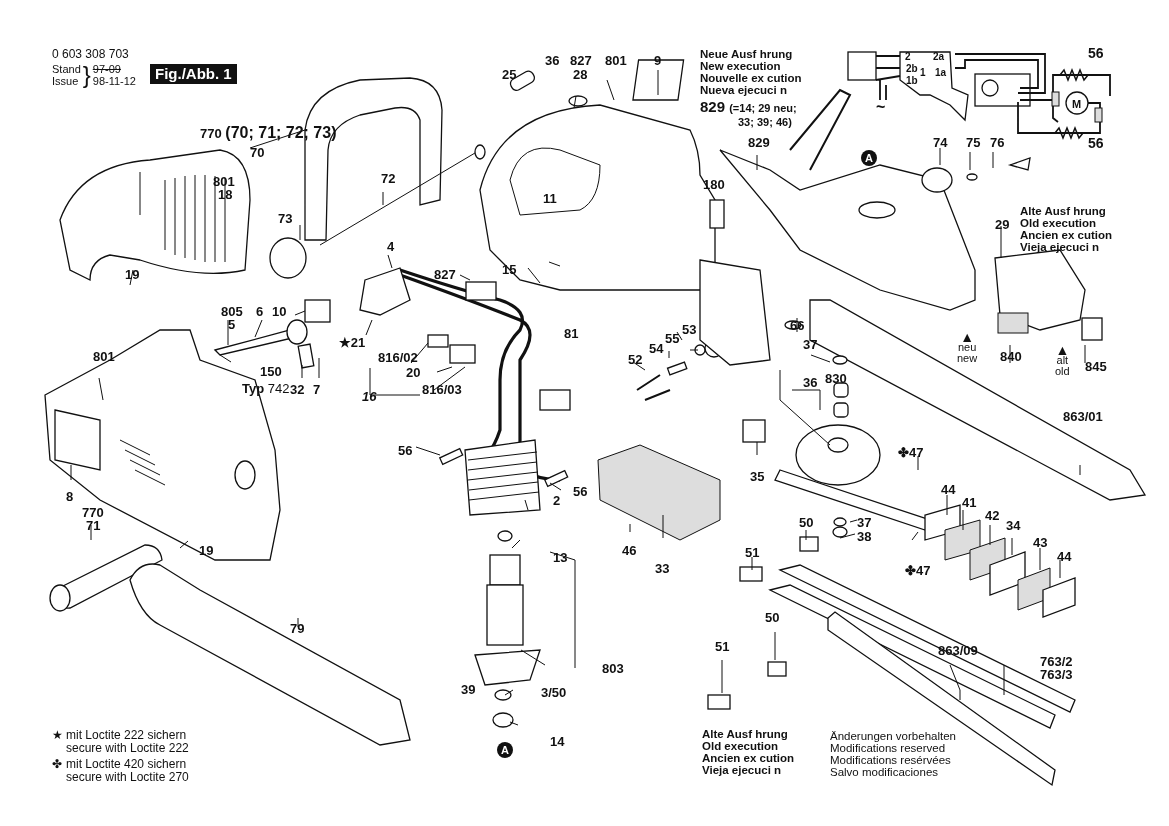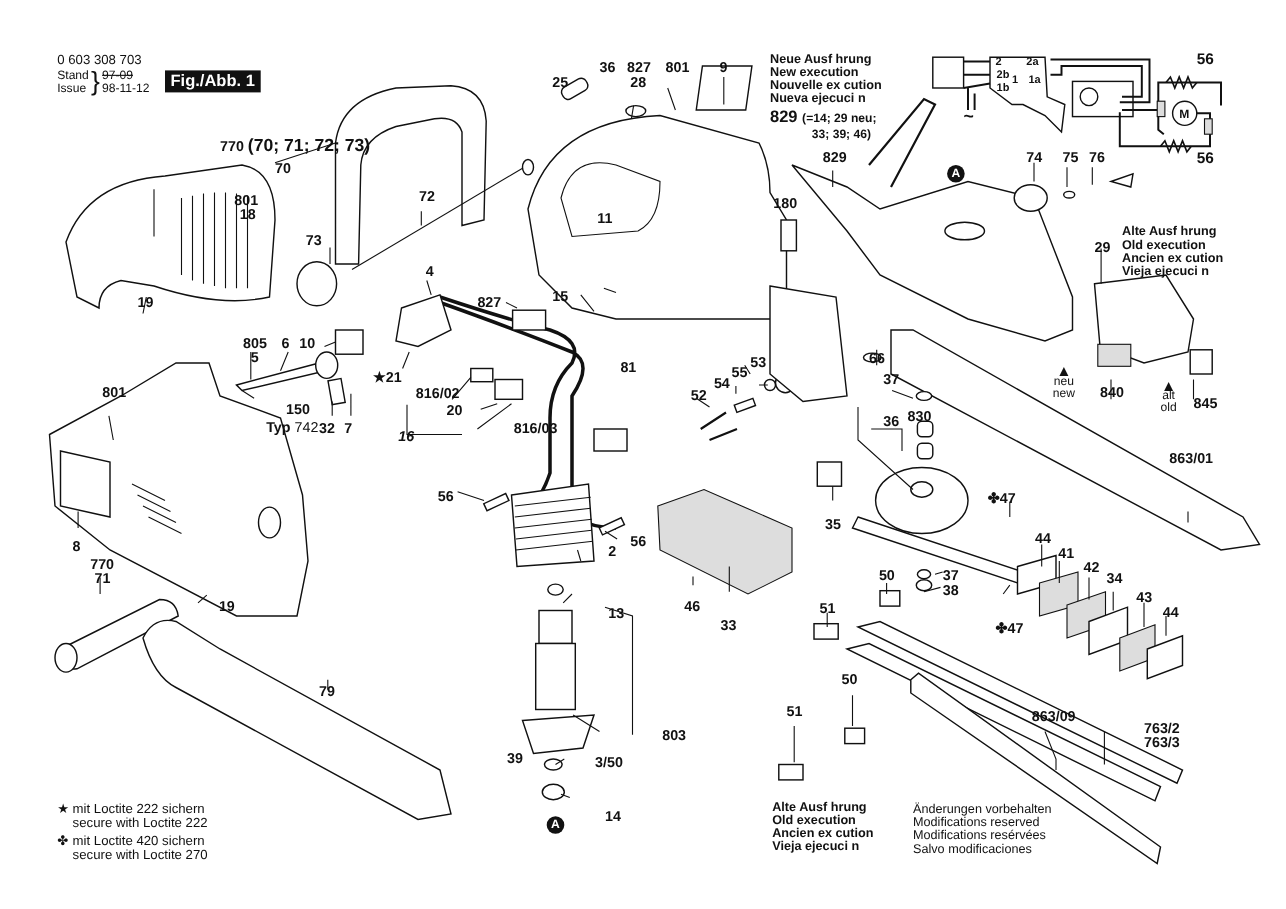--- a/index.html
+++ b/index.html
@@ -265,21 +265,21 @@
 <span class="lbl" style="left:434px;top:268px;">827</span>
 <span class="lbl" style="left:502px;top:263px;">15</span>
 <span class="lbl" style="left:272px;top:305px;">10</span>
 <span class="lbl" style="left:221px;top:305px;">805</span>
 <span class="lbl" style="left:228px;top:318px;">5</span>
 <span class="lbl" style="left:256px;top:305px;">6</span>
 <span class="lbl" style="left:339px;top:336px;"><span>★</span><span>21</span></span>
 <span class="lbl" style="left:564px;top:327px;">81</span>
 <span class="lbl" style="left:378px;top:351px;">816/02</span>
 <span class="lbl" style="left:406px;top:366px;">20</span>
-<span class="lbl" style="left:422px;top:383px;margin-left:45px;">816/03</span>
+<span class="lbl" style="left:422px;top:383px;">816/03</span>
 <span class="lbl" style="left:362px;top:390px;font-style:italic;">16</span>
 <span class="lbl" style="left:260px;top:365px;">150</span>
 <span class="lbl" style="left:290px;top:383px;">32</span>
 <span class="lbl" style="left:313px;top:383px;">7</span>
 <span class="lbl" style="left:93px;top:350px;">801</span>
 <span class="lbl" style="left:66px;top:490px;">8</span>
 <span class="lbl" style="left:82px;top:506px;">770</span>
 <span class="lbl" style="left:86px;top:519px;">71</span>
 <span class="lbl" style="left:199px;top:544px;">19</span>
 <span class="lbl" style="left:290px;top:622px;">79</span>

